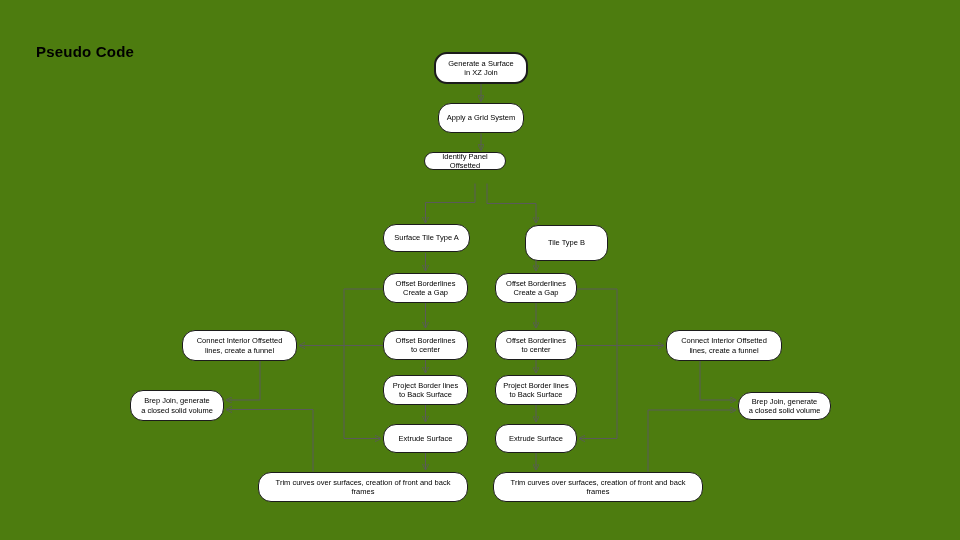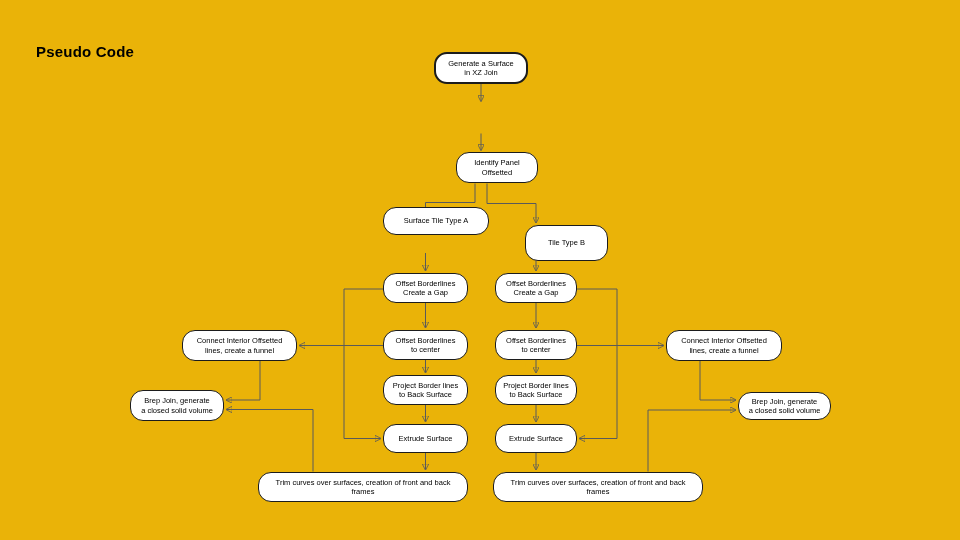--- a/index.html
+++ b/index.html
@@ -1,17 +1,17 @@
 <!DOCTYPE html>
 <html><head>
 <meta charset="utf-8">
 <style>
   html,body { margin:0; padding:0; background:#ffffff; }
   .slide {
-    position:relative; width:960px; height:540px; background:#eab308;
+    position:relative; width:960px; height:540px; background:#4d7c0f;
     font-family:"Liberation Sans", sans-serif; overflow:hidden;
   }
   .slide-title {
     position:absolute; left:36px; top:43px;
     font-size:15px; font-weight:bold; color:#000000; letter-spacing:0.2px;
   }
   .connectors { position:absolute; left:0; top:0; width:960px; height:540px; }
   .connectors path { fill:none; stroke:#5a5a5a; stroke-width:1; }
   .node {
     position:absolute; box-sizing:border-box;
@@ -59,27 +59,30 @@
     <path d="M577,345.5 H663.5" marker-end="url(#arrow)"></path>
     <path d="M700,360.5 V400 H735.5" marker-end="url(#arrow)"></path>
     <path d="M648,471.5 V410 H735.5" marker-end="url(#arrow)"></path>
   </svg>
 
   <div class="node start" style="left:434px;top:52px;width:94px;height:32px">
     <span>Generate a Surface</span>
     <span>in XZ Join</span>
   </div>
 
+  <div class="node" style="left:438px;top:103px;width:86px;height:30px">
+    <span>Apply a Grid System</span>
+  </div>
 
-  <div class="node" style="left:456px;top:152px;width:82px;height:31px">
+  <div class="node" style="left:424px;top:152px;width:82px;height:18px">
     <span>Identify Panel</span>
     <span>Offsetted</span>
   </div>
 
-  <div class="node" style="left:383px;top:207px;width:106px;height:28px">
+  <div class="node" style="left:383px;top:224px;width:87px;height:28px">
     <span>Surface Tile Type A</span>
   </div>
 
   <div class="node" style="left:525px;top:225px;width:83px;height:36px">
     <span>Tile Type B</span>
   </div>
 
   <div class="node" style="left:383px;top:273px;width:85px;height:30px">
     <span>Offset Borderlines</span>
     <span>Create a Gap</span>

